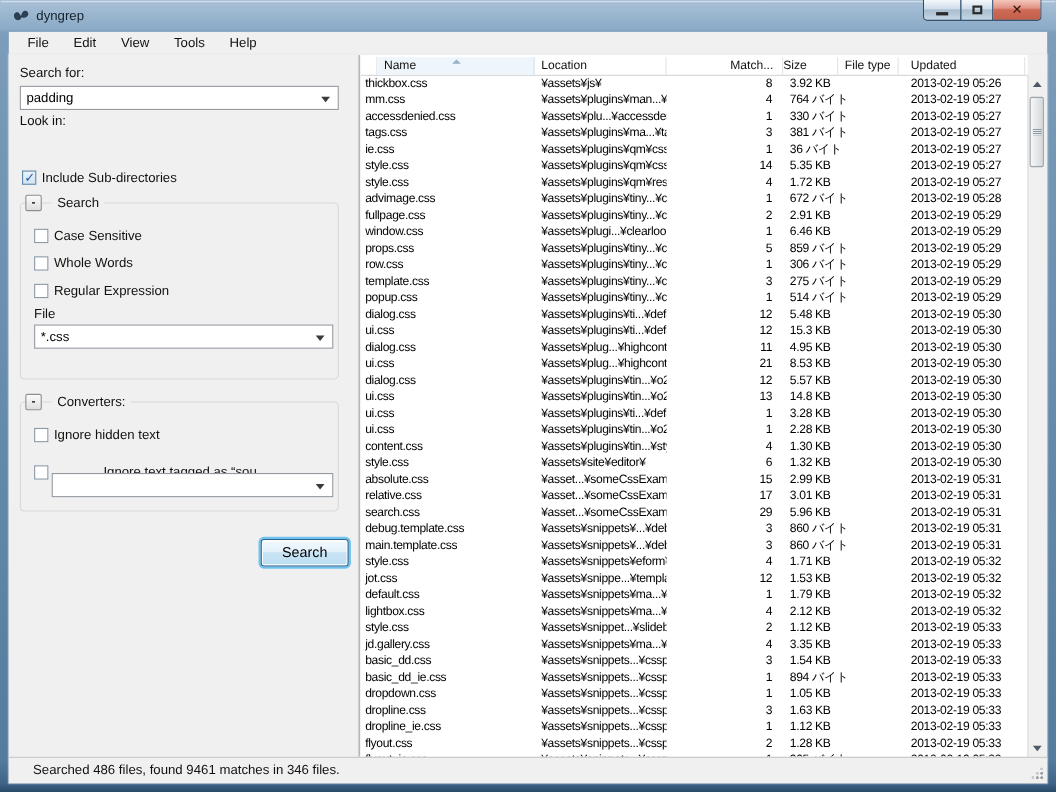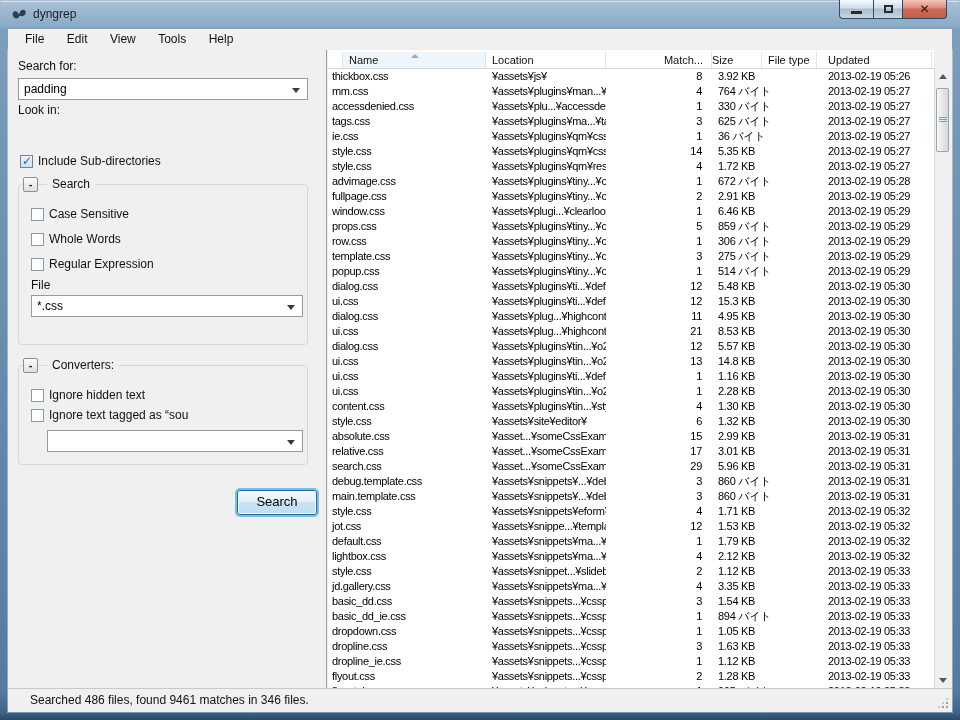--- a/index.html
+++ b/index.html
@@ -163,21 +163,21 @@
         </div>
       </div>
 
       <div class="group" style="left:10px; top:315px; width:290px; height:100px;">
         <div class="gtoggle">-</div>
         <div class="gtitle">Converters:</div>
         <div class="cb" style="left:12px; top:22px;">
           <span class="box"></span>
           <span class="cb-label">Ignore hidden text</span>
         </div>
-        <div class="cb" style="left:12px; top:42px;">
+        <div class="cb" style="left:12px; top:56px;gap:45px;">
           <span class="box"></span>
           <span class="cb-label">Ignore text tagged as “sou</span>
         </div>
         <div class="combo" style="left:28px; top:64px; width:256px;">
           <span class="val"></span>
           <span class="arrow"></span>
         </div>
       </div>
 
       <div class="btn-search">Search</div>
@@ -224,21 +224,21 @@
     <div class="tcell c-match">1</div>
     <div class="tcell c-size">330 バイト</div>
     <div class="tcell c-type"></div>
     <div class="tcell c-upd">2013-02-19 05:27</div>
   </div>
 
   <div class="trow">
     <div class="tcell c-name">tags.css</div>
     <div class="tcell c-loc">¥assets¥plugins¥ma...¥tags¥</div>
     <div class="tcell c-match">3</div>
-    <div class="tcell c-size">625 バイト</div>
+    <div class="tcell c-size">381 バイト</div>
     <div class="tcell c-type"></div>
     <div class="tcell c-upd">2013-02-19 05:27</div>
   </div>
 
   <div class="trow">
     <div class="tcell c-name">ie.css</div>
     <div class="tcell c-loc">¥assets¥plugins¥qm¥css¥</div>
     <div class="tcell c-match">1</div>
     <div class="tcell c-size">36 バイト</div>
     <div class="tcell c-type"></div>
@@ -377,21 +377,21 @@
     <div class="tcell c-match">13</div>
     <div class="tcell c-size">14.8 KB</div>
     <div class="tcell c-type"></div>
     <div class="tcell c-upd">2013-02-19 05:30</div>
   </div>
 
   <div class="trow">
     <div class="tcell c-name">ui.css</div>
     <div class="tcell c-loc">¥assets¥plugins¥ti...¥default¥</div>
     <div class="tcell c-match">1</div>
-    <div class="tcell c-size">1.16 KB</div>
+    <div class="tcell c-size">3.28 KB</div>
     <div class="tcell c-type"></div>
     <div class="tcell c-upd">2013-02-19 05:30</div>
   </div>
 
   <div class="trow">
     <div class="tcell c-name">ui.css</div>
     <div class="tcell c-loc">¥assets¥plugins¥tin...¥o2k7¥</div>
     <div class="tcell c-match">1</div>
     <div class="tcell c-size">2.28 KB</div>
     <div class="tcell c-type"></div>

